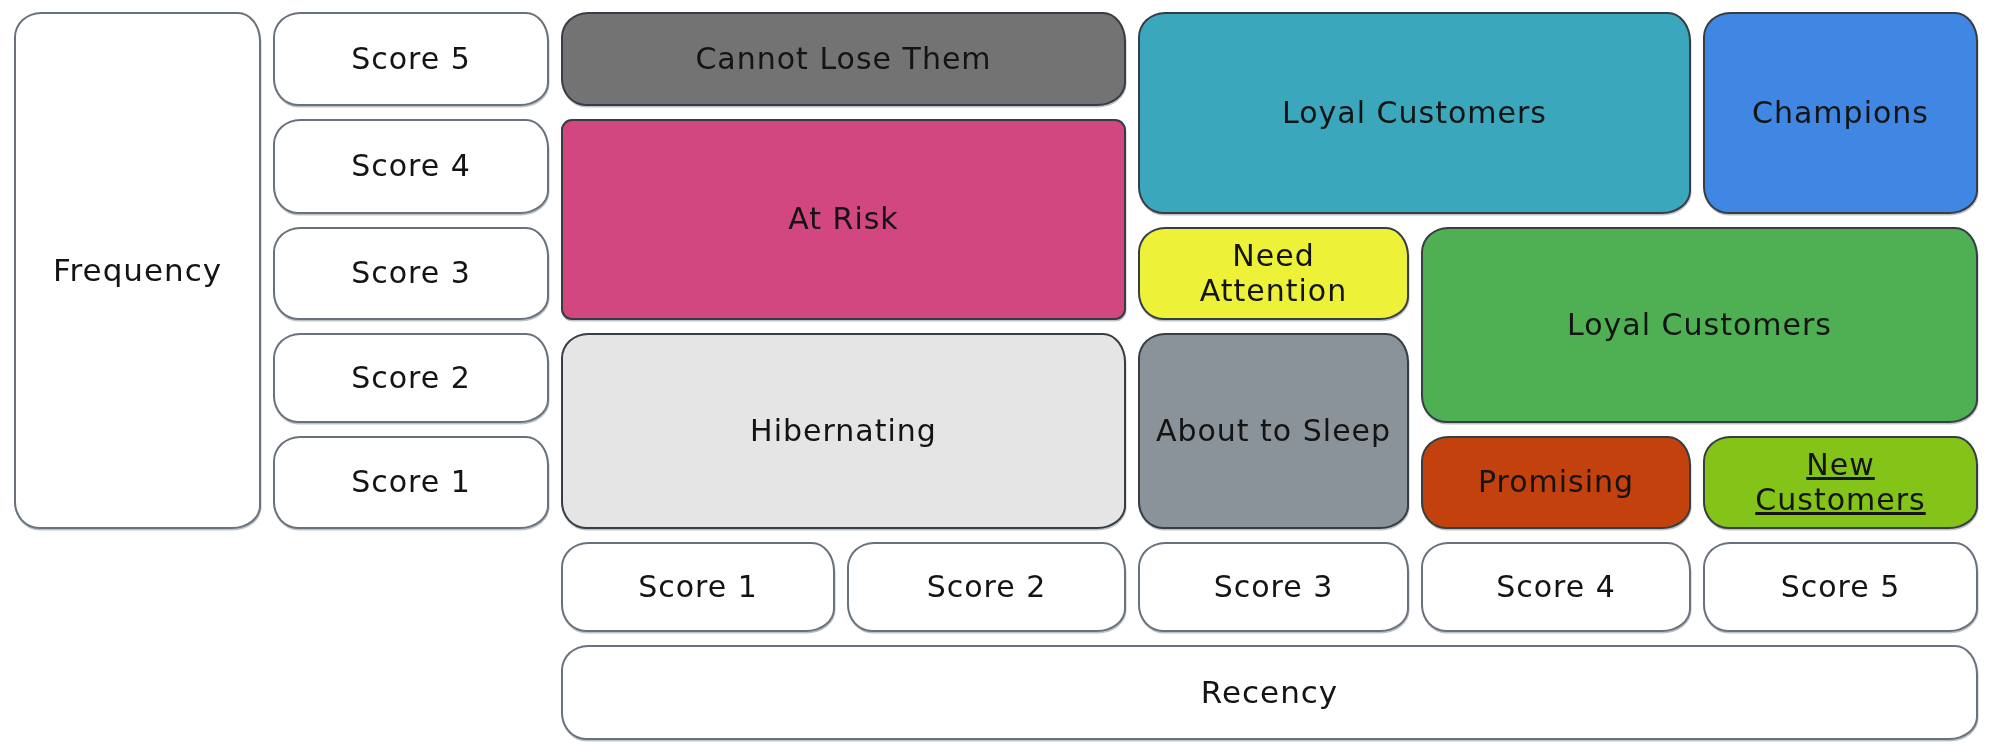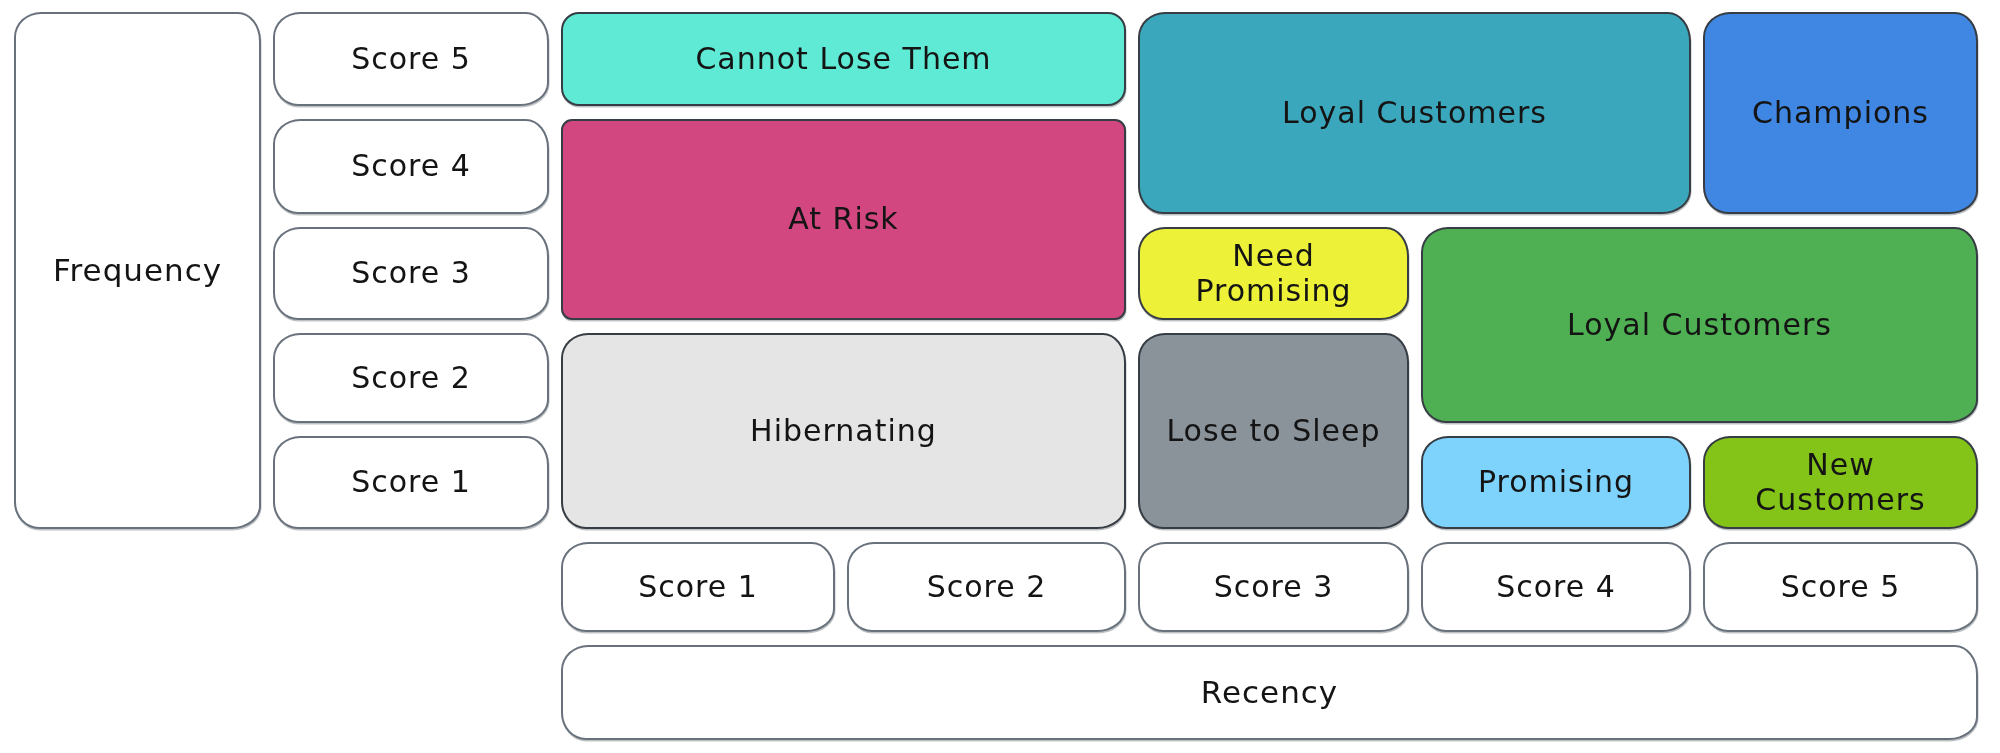--- a/index.html
+++ b/index.html
@@ -52,58 +52,58 @@
   .pos-fscore-1       { grid-area: 5 / 2 / 6 / 3; }
   .pos-cannot-lose    { grid-area: 1 / 3 / 2 / 5; }
   .pos-at-risk        { grid-area: 2 / 3 / 4 / 5; }
   .pos-hibernating    { grid-area: 4 / 3 / 6 / 5; }
   .pos-loyal-teal     { grid-area: 1 / 5 / 3 / 7; }
   .pos-champions      { grid-area: 1 / 7 / 3 / 8; }
   .pos-need-attention { grid-area: 3 / 5 / 4 / 6; }
   .pos-loyal-green    { grid-area: 3 / 6 / 5 / 8; }
   .pos-about-sleep    { grid-area: 4 / 5 / 6 / 6; }
   .pos-promising      { grid-area: 5 / 6 / 6 / 7; }
-  .pos-new-customers  { grid-area: 5 / 7 / 6 / 8; }
+  .pos-new-customers  { grid-area: 5 / 7 / 6 / 8; text-decoration: underline; }
   .pos-rscore-1       { grid-area: 6 / 3 / 7 / 4; }
   .pos-rscore-2       { grid-area: 6 / 4 / 7 / 5; }
   .pos-rscore-3       { grid-area: 6 / 5 / 7 / 6; }
   .pos-rscore-4       { grid-area: 6 / 6 / 7 / 7; }
   .pos-rscore-5       { grid-area: 6 / 7 / 7 / 8; }
   .pos-recency-label  { grid-area: 7 / 3 / 8 / 8; }
 </style>
 </head>
 <body>
 
 <div class="board">
 
   <div class="box outline axis-label pos-freq-label">Frequency</div>
 
   <div class="box outline pos-fscore-5">Score 5</div>
   <div class="box outline pos-fscore-4">Score 4</div>
   <div class="box outline pos-fscore-3">Score 3</div>
   <div class="box outline pos-fscore-2">Score 2</div>
   <div class="box outline pos-fscore-1">Score 1</div>
 
-  <div class="box pos-cannot-lose" style="background-color: #5eead4; border-radius: 18px;">Cannot Lose Them</div>
+  <div class="box pos-cannot-lose" style="background-color: #737373;">Cannot Lose Them</div>
 
   <div class="box pos-at-risk" style="background-color: rgb(211, 71, 128); border-radius: 11px;">At Risk</div>
 
   <div class="box pos-hibernating" style="background-color: #e5e5e5;">Hibernating</div>
 
   <div class="box pos-loyal-teal" style="background-color: rgb(59, 167, 188);">Loyal Customers</div>
 
   <div class="box pos-champions" style="background-color: rgb(63, 135, 226); text-align: right;">Champions</div>
 
-  <div class="box pos-need-attention" style="background-color: rgb(237, 242, 56);">Need Promising</div>
+  <div class="box pos-need-attention" style="background-color: rgb(237, 242, 56);">Need Attention</div>
 
   <div class="box pos-loyal-green" style="background-color: rgb(78, 176, 82);">Loyal Customers</div>
 
-  <div class="box pos-about-sleep" style="background-color: rgb(138, 146, 154);">Lose to Sleep</div>
+  <div class="box pos-about-sleep" style="background-color: rgb(138, 146, 154);">About to Sleep</div>
 
-  <div class="box pos-promising" style="background-color: #7dd3fc;">Promising</div>
+  <div class="box pos-promising" style="background-color: #c2410c;">Promising</div>
 
   <div class="box pos-new-customers" style="background-color: rgb(132, 195, 24);">New Customers</div>
 
   <div class="box outline pos-rscore-1">Score 1</div>
   <div class="box outline pos-rscore-2">Score 2</div>
   <div class="box outline pos-rscore-3">Score 3</div>
   <div class="box outline pos-rscore-4">Score 4</div>
   <div class="box outline pos-rscore-5">Score 5</div>
 
   <div class="box outline axis-label pos-recency-label">Recency</div>

